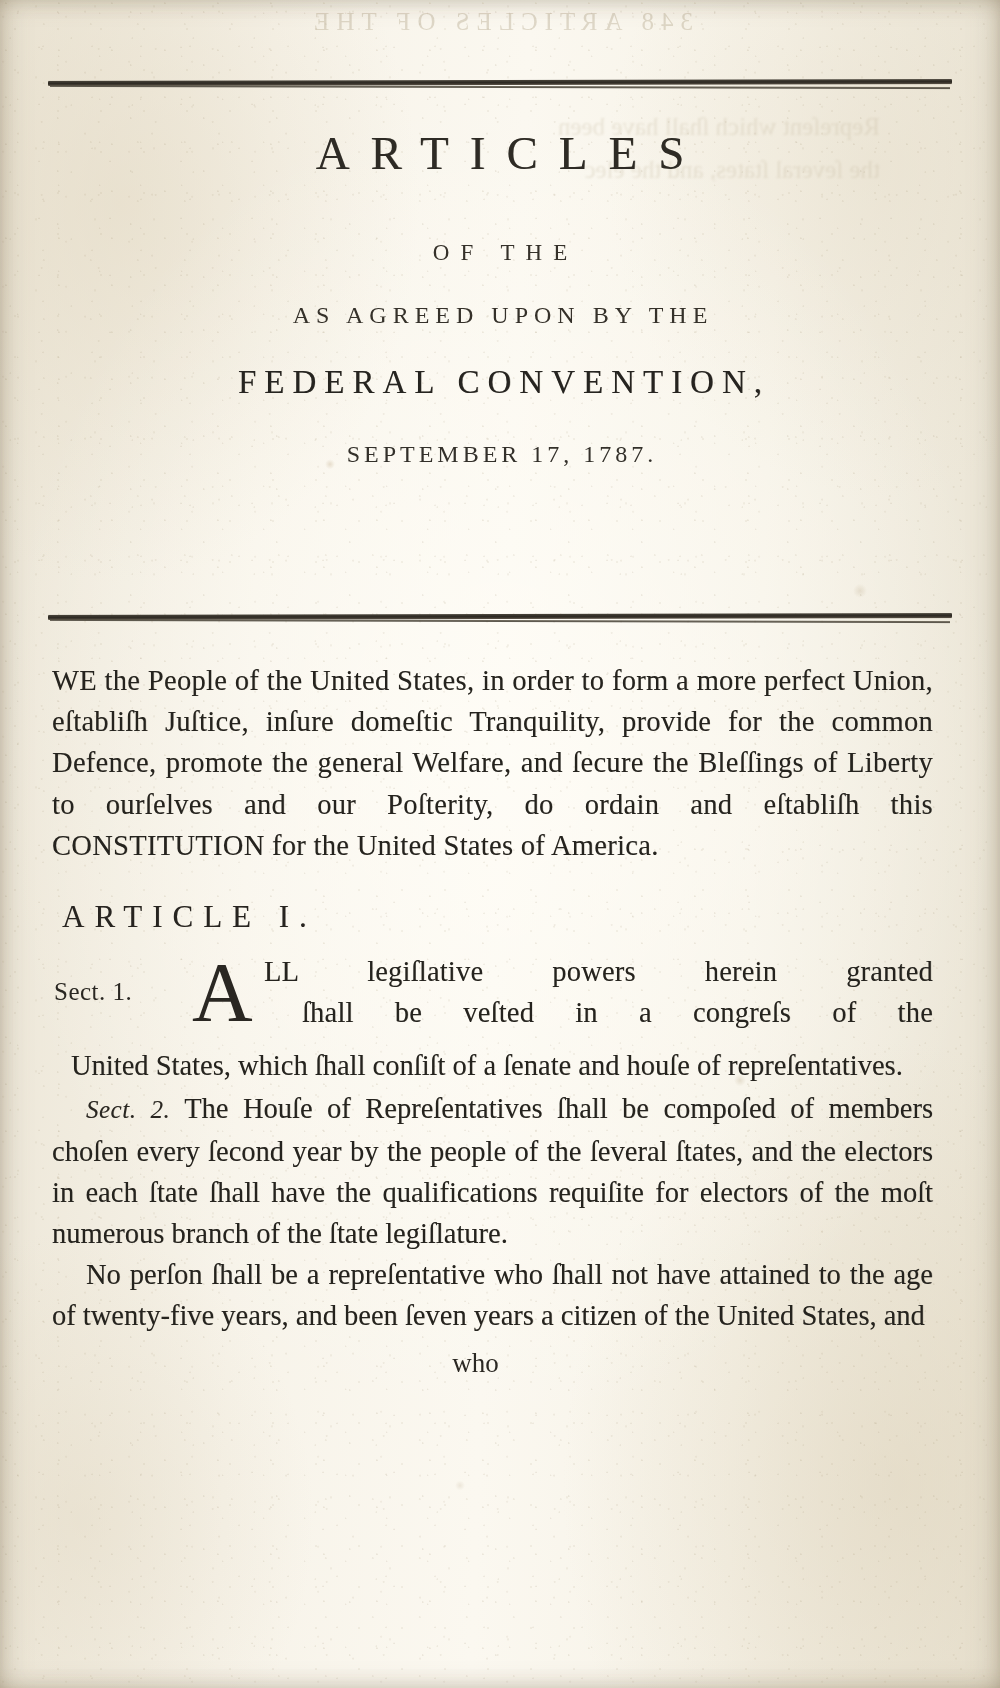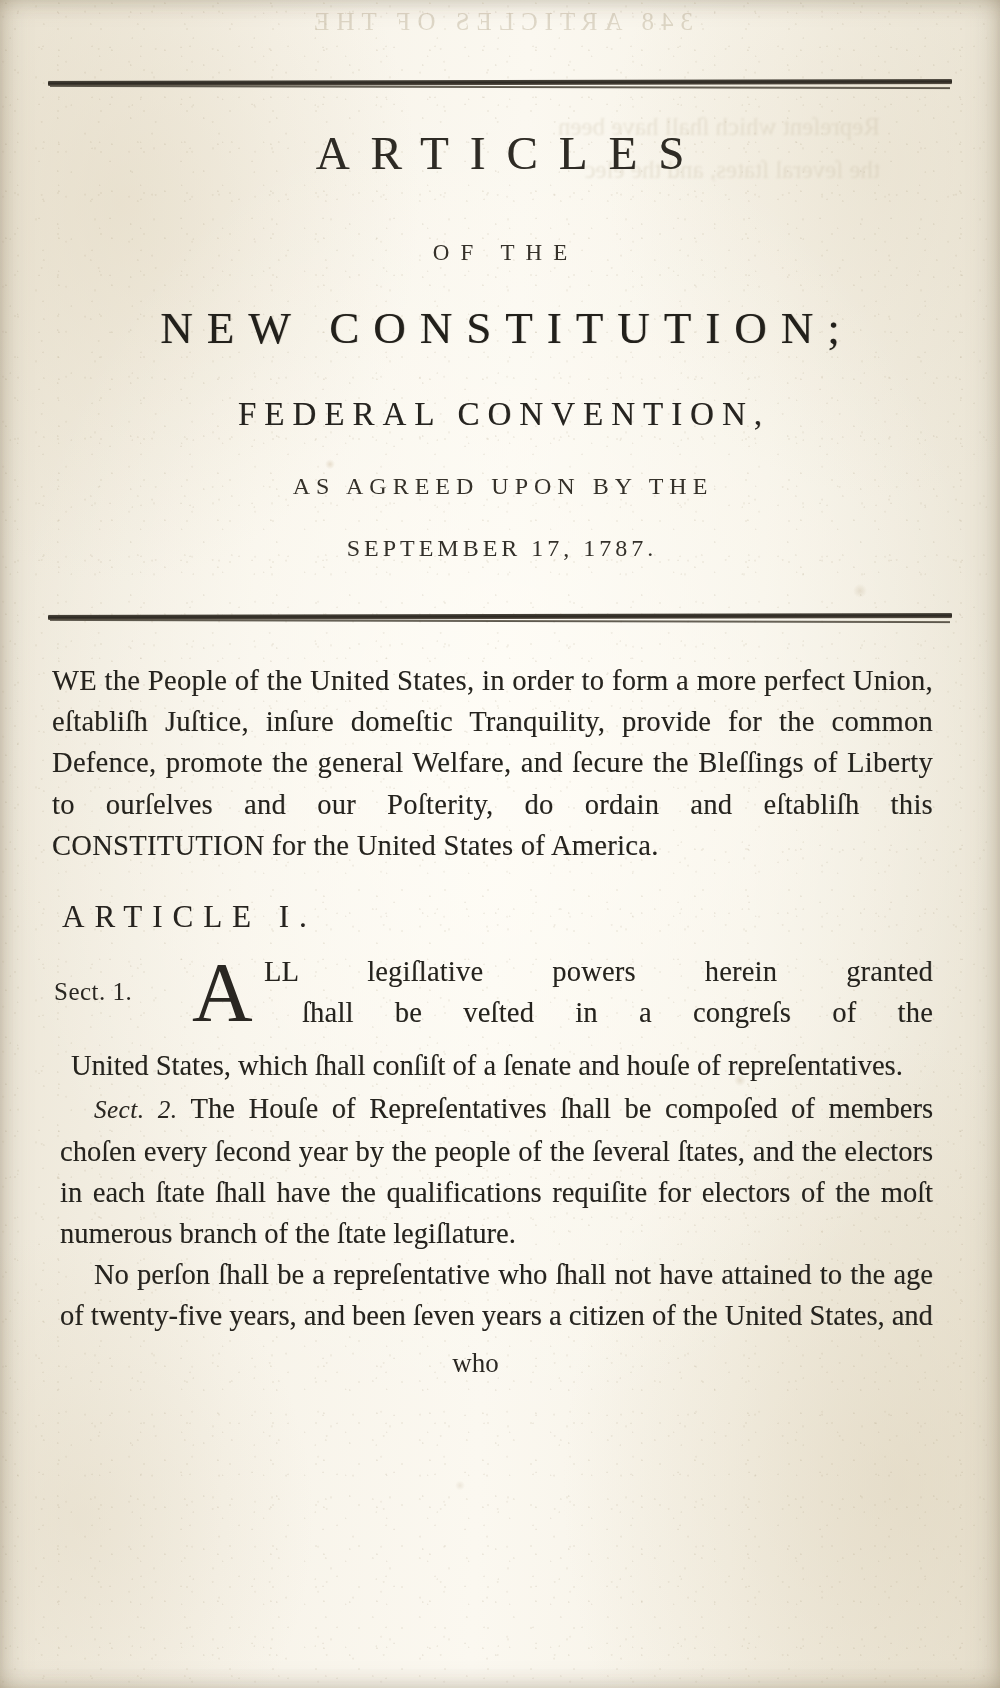--- a/index.html
+++ b/index.html
@@ -239,21 +239,21 @@
   .sect1-lines .l1 { letter-spacing: 0.2px; }
   .sect1-lines .l2 { padding-left: 38px; letter-spacing: 0.2px; }
 
   .sect1-rest {
     text-align: justify;
     text-align-last: left;
     margin-top: -2px;
     margin-left: 19px;
   }
 
-  .para-indent { text-indent: 34px; margin-left: 8px; }
+  .para-indent { text-indent: 34px; }
   .para-sect   { margin-top: 2px; }
 
   .catchword {
     text-align: center;
     font-size: 27px;
     margin-top: 6px;
     padding-right: 34px;
     color: #2b2823;
   }
 
@@ -288,23 +288,22 @@
   </div>
 
   <div class="rule top">
     <div class="bar-top"></div>
     <div class="bar-bot"></div>
   </div>
 
   <div class="titleblock">
     <span class="t-line t-articles">ARTICLES</span>
     <span class="t-line t-ofthe">OF THE</span>
-    <span class="t-line t-newconst">NEW CONSTITUTION;</span>
+    <span class="t-line t-asagreed">AS AGREED UPON BY THE</span>
     <span class="t-line t-federal">FEDERAL CONVENTION,</span>
-    <span class="t-line t-asagreed">AS AGREED UPON BY THE</span>
     <span class="t-line t-date">SEPTEMBER 17, 1787.</span>
   </div>
 
   <div class="rule bottom">
     <div class="bar-top"></div>
     <div class="bar-bot"></div>
   </div>
 
   <div class="body">
 

